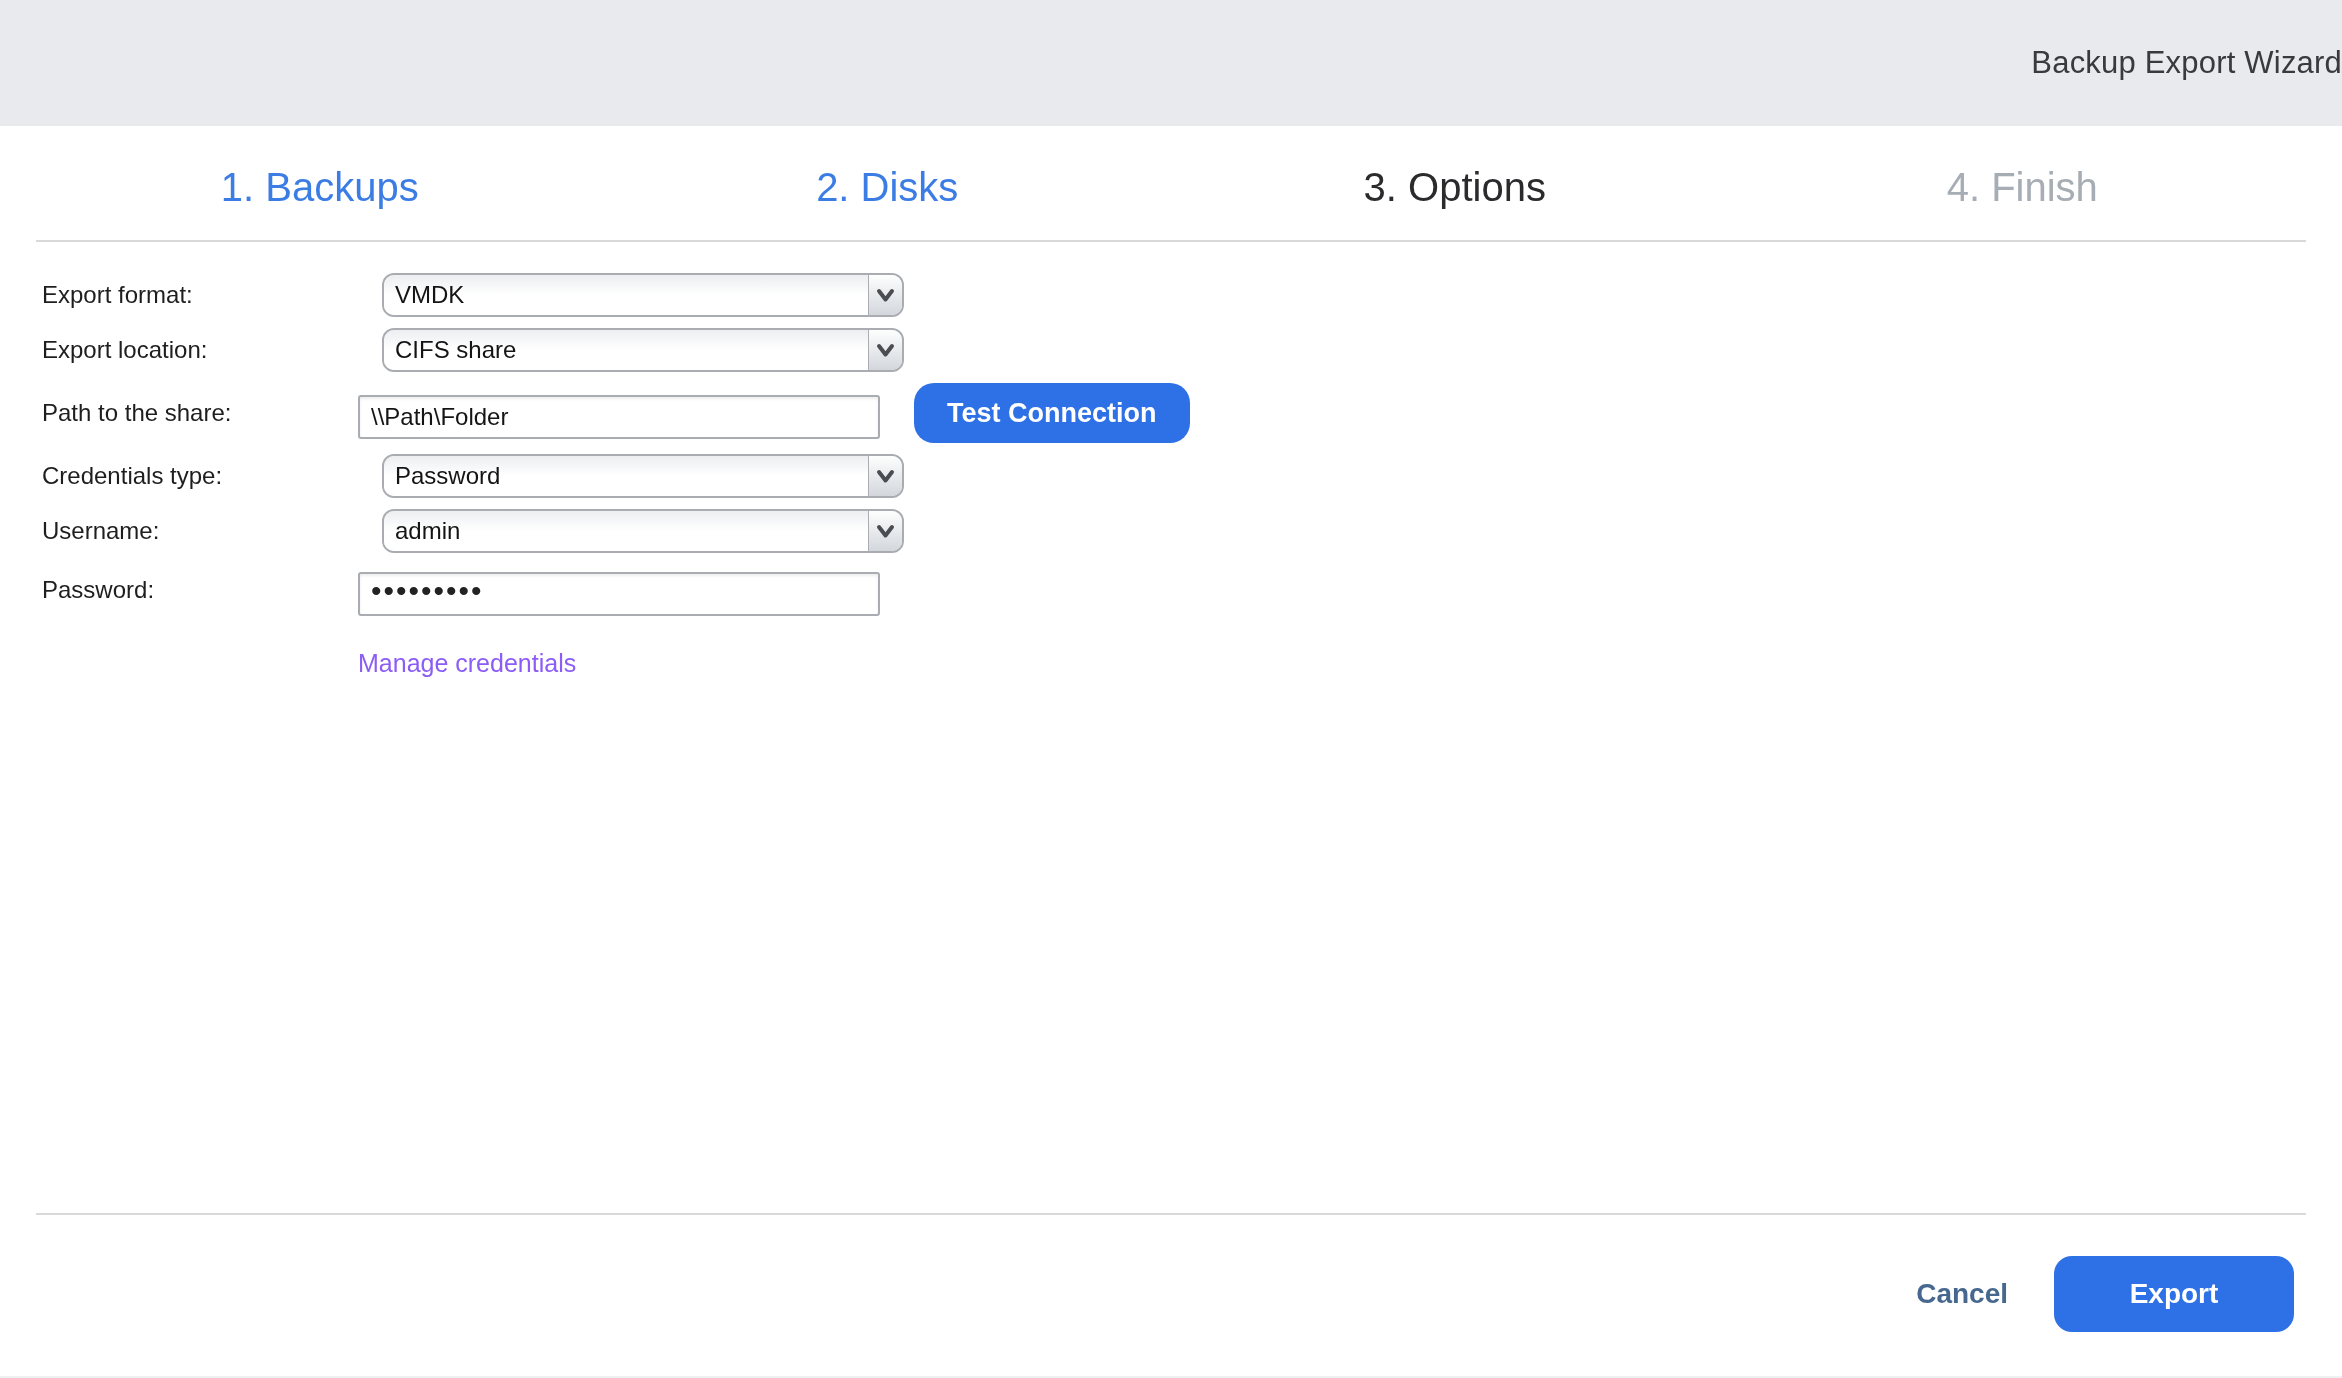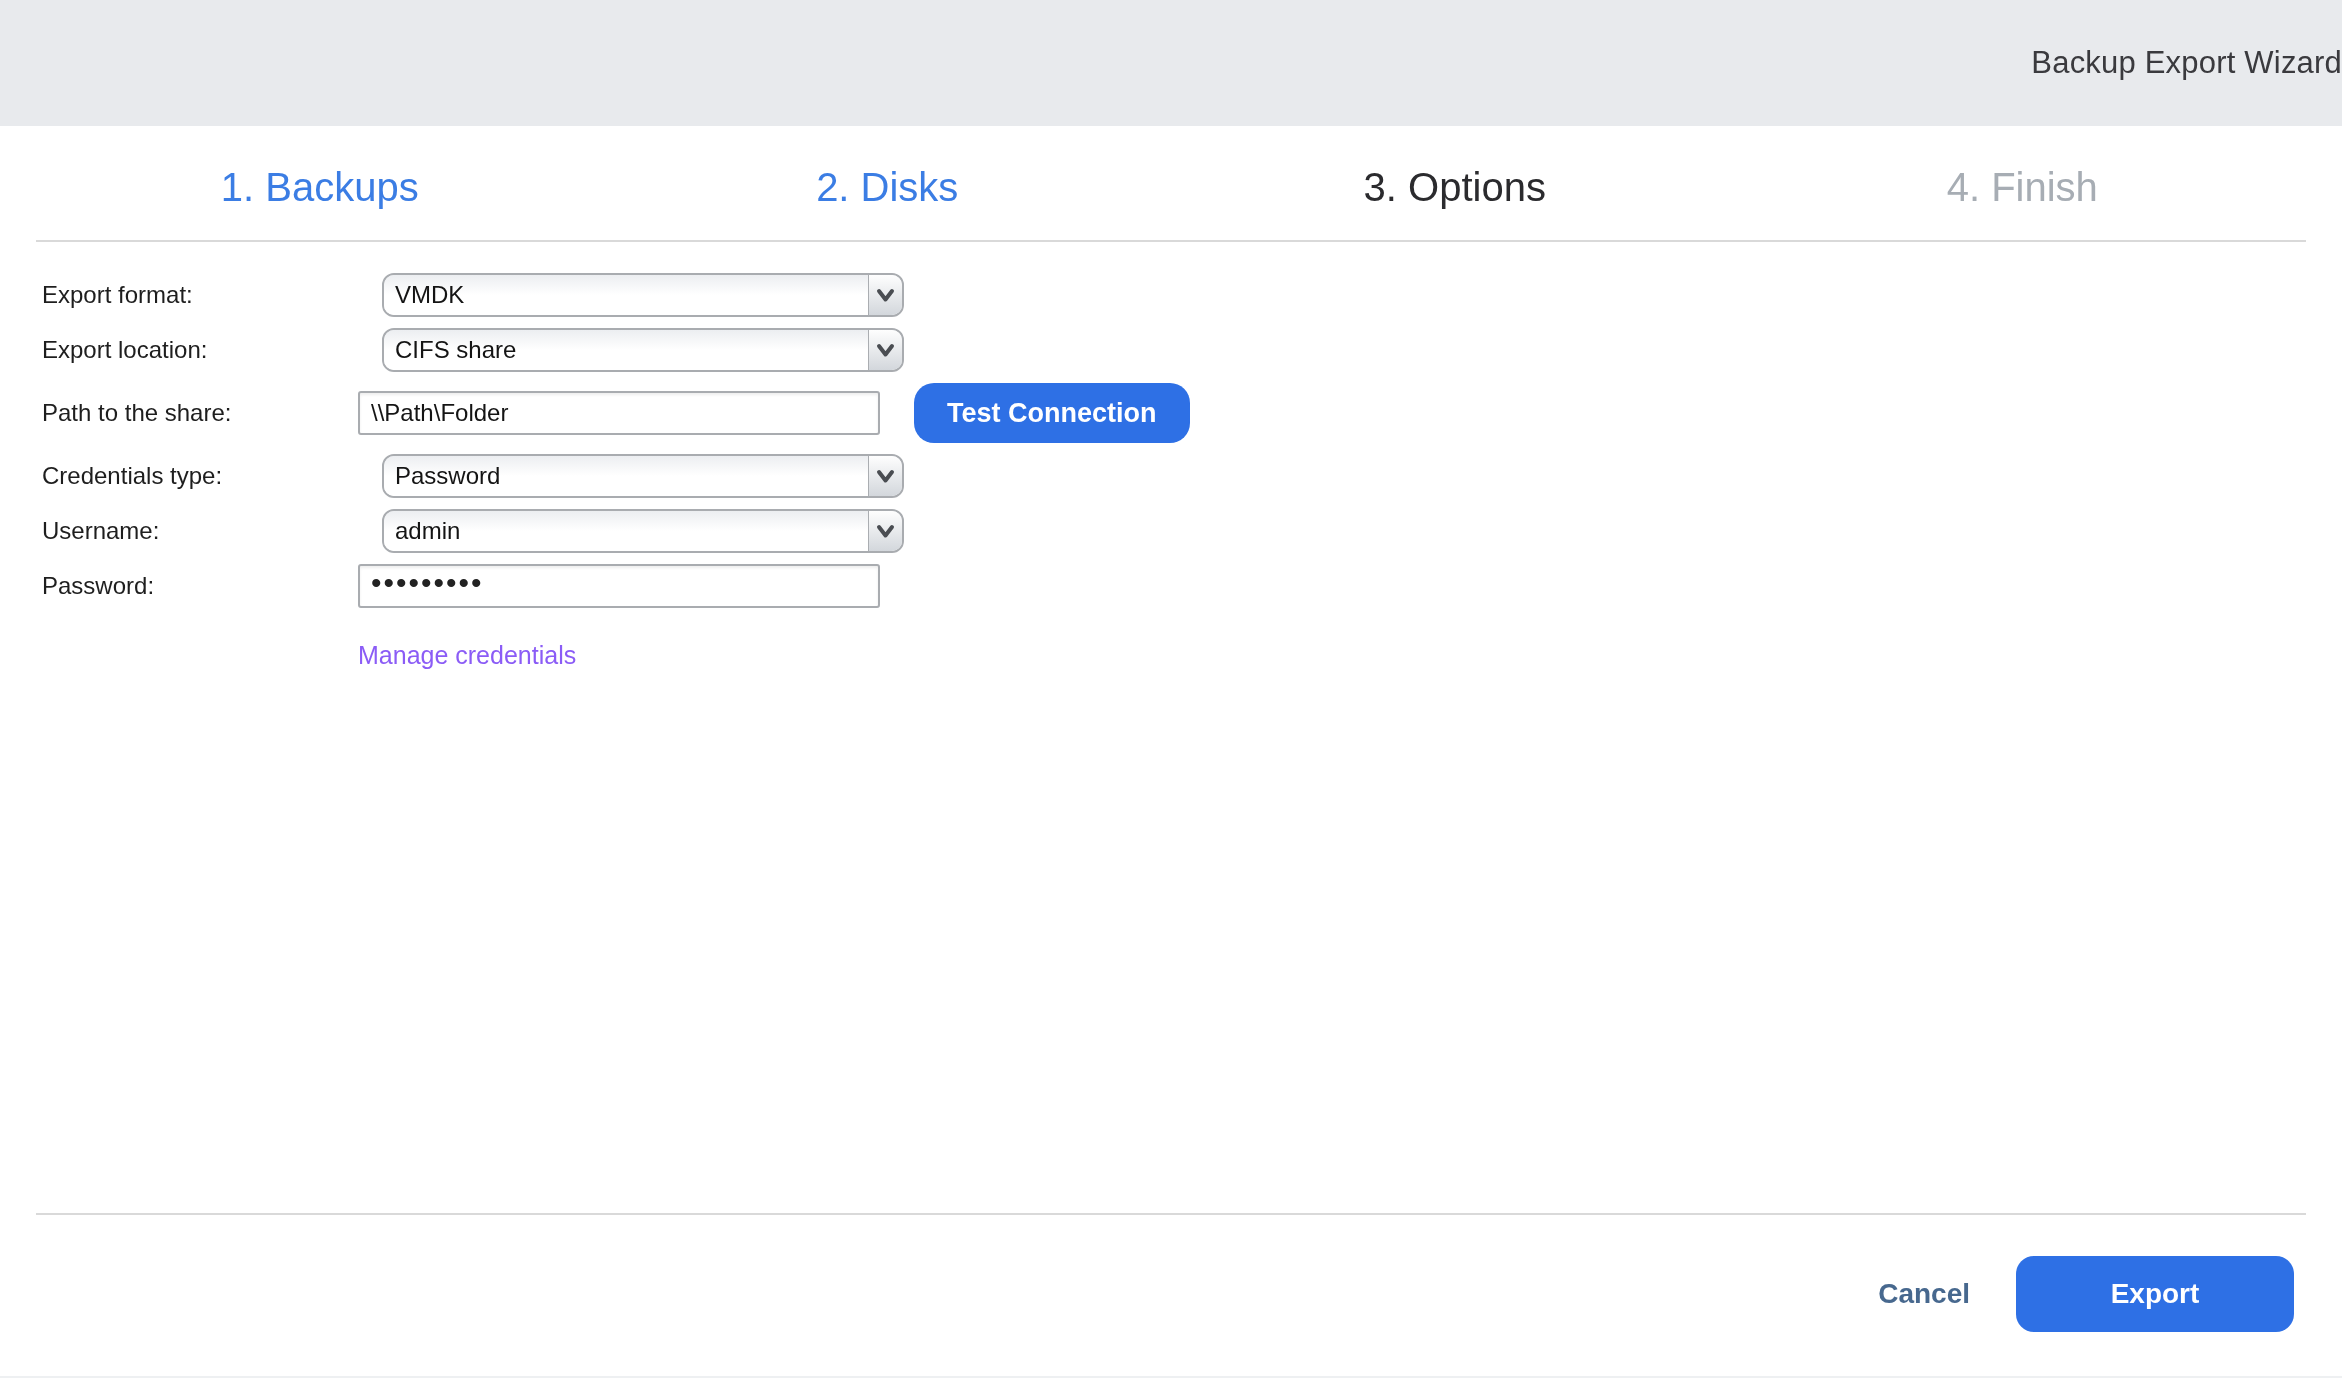--- a/index.html
+++ b/index.html
@@ -65,20 +65,21 @@
 
   .text-field {
     border: 2px solid #a9acb0;
     border-radius: 3px;
     font-family: "Liberation Sans", sans-serif;
     font-size: 24px; color: #141414;
     padding: 10px 11px;
     background: #ffffff;
     box-shadow: inset 0 2px 3px rgba(0,0,0,0.07);
     outline: none;
+    margin-top: 8px;
   }
   .password-field { font-size: 30px; letter-spacing: 2px; padding-top: 4px; color: #222; }
 
   .btn { border: none; font-family: "Liberation Sans", sans-serif; cursor: pointer; }
   .btn-test {
     margin-left: 34px;
     height: 60px; padding: 0 33px;
     background: #2e70e5; color: #ffffff;
     font-weight: bold; font-size: 27px;
     border-radius: 20px;
@@ -102,21 +103,21 @@
     position: absolute;
     top: 1256px; right: 48px;
     display: flex; align-items: center;
     gap: 46px;
   }
   .cancel-link {
     font-size: 28px; font-weight: bold;
     color: #47688e; cursor: pointer;
   }
   .btn-export {
-    width: 278px; height: 76px;
+    width: 240px; height: 76px;
     background: #2e70e5; color: #ffffff;
     font-weight: bold; font-size: 28px;
     border-radius: 18px;
   }
   .bottom-edge {
     position: absolute; left: 0; right: 0; bottom: 0;
     border-top: 2px solid #eef0f2;
   }
 </style>
 </head>

